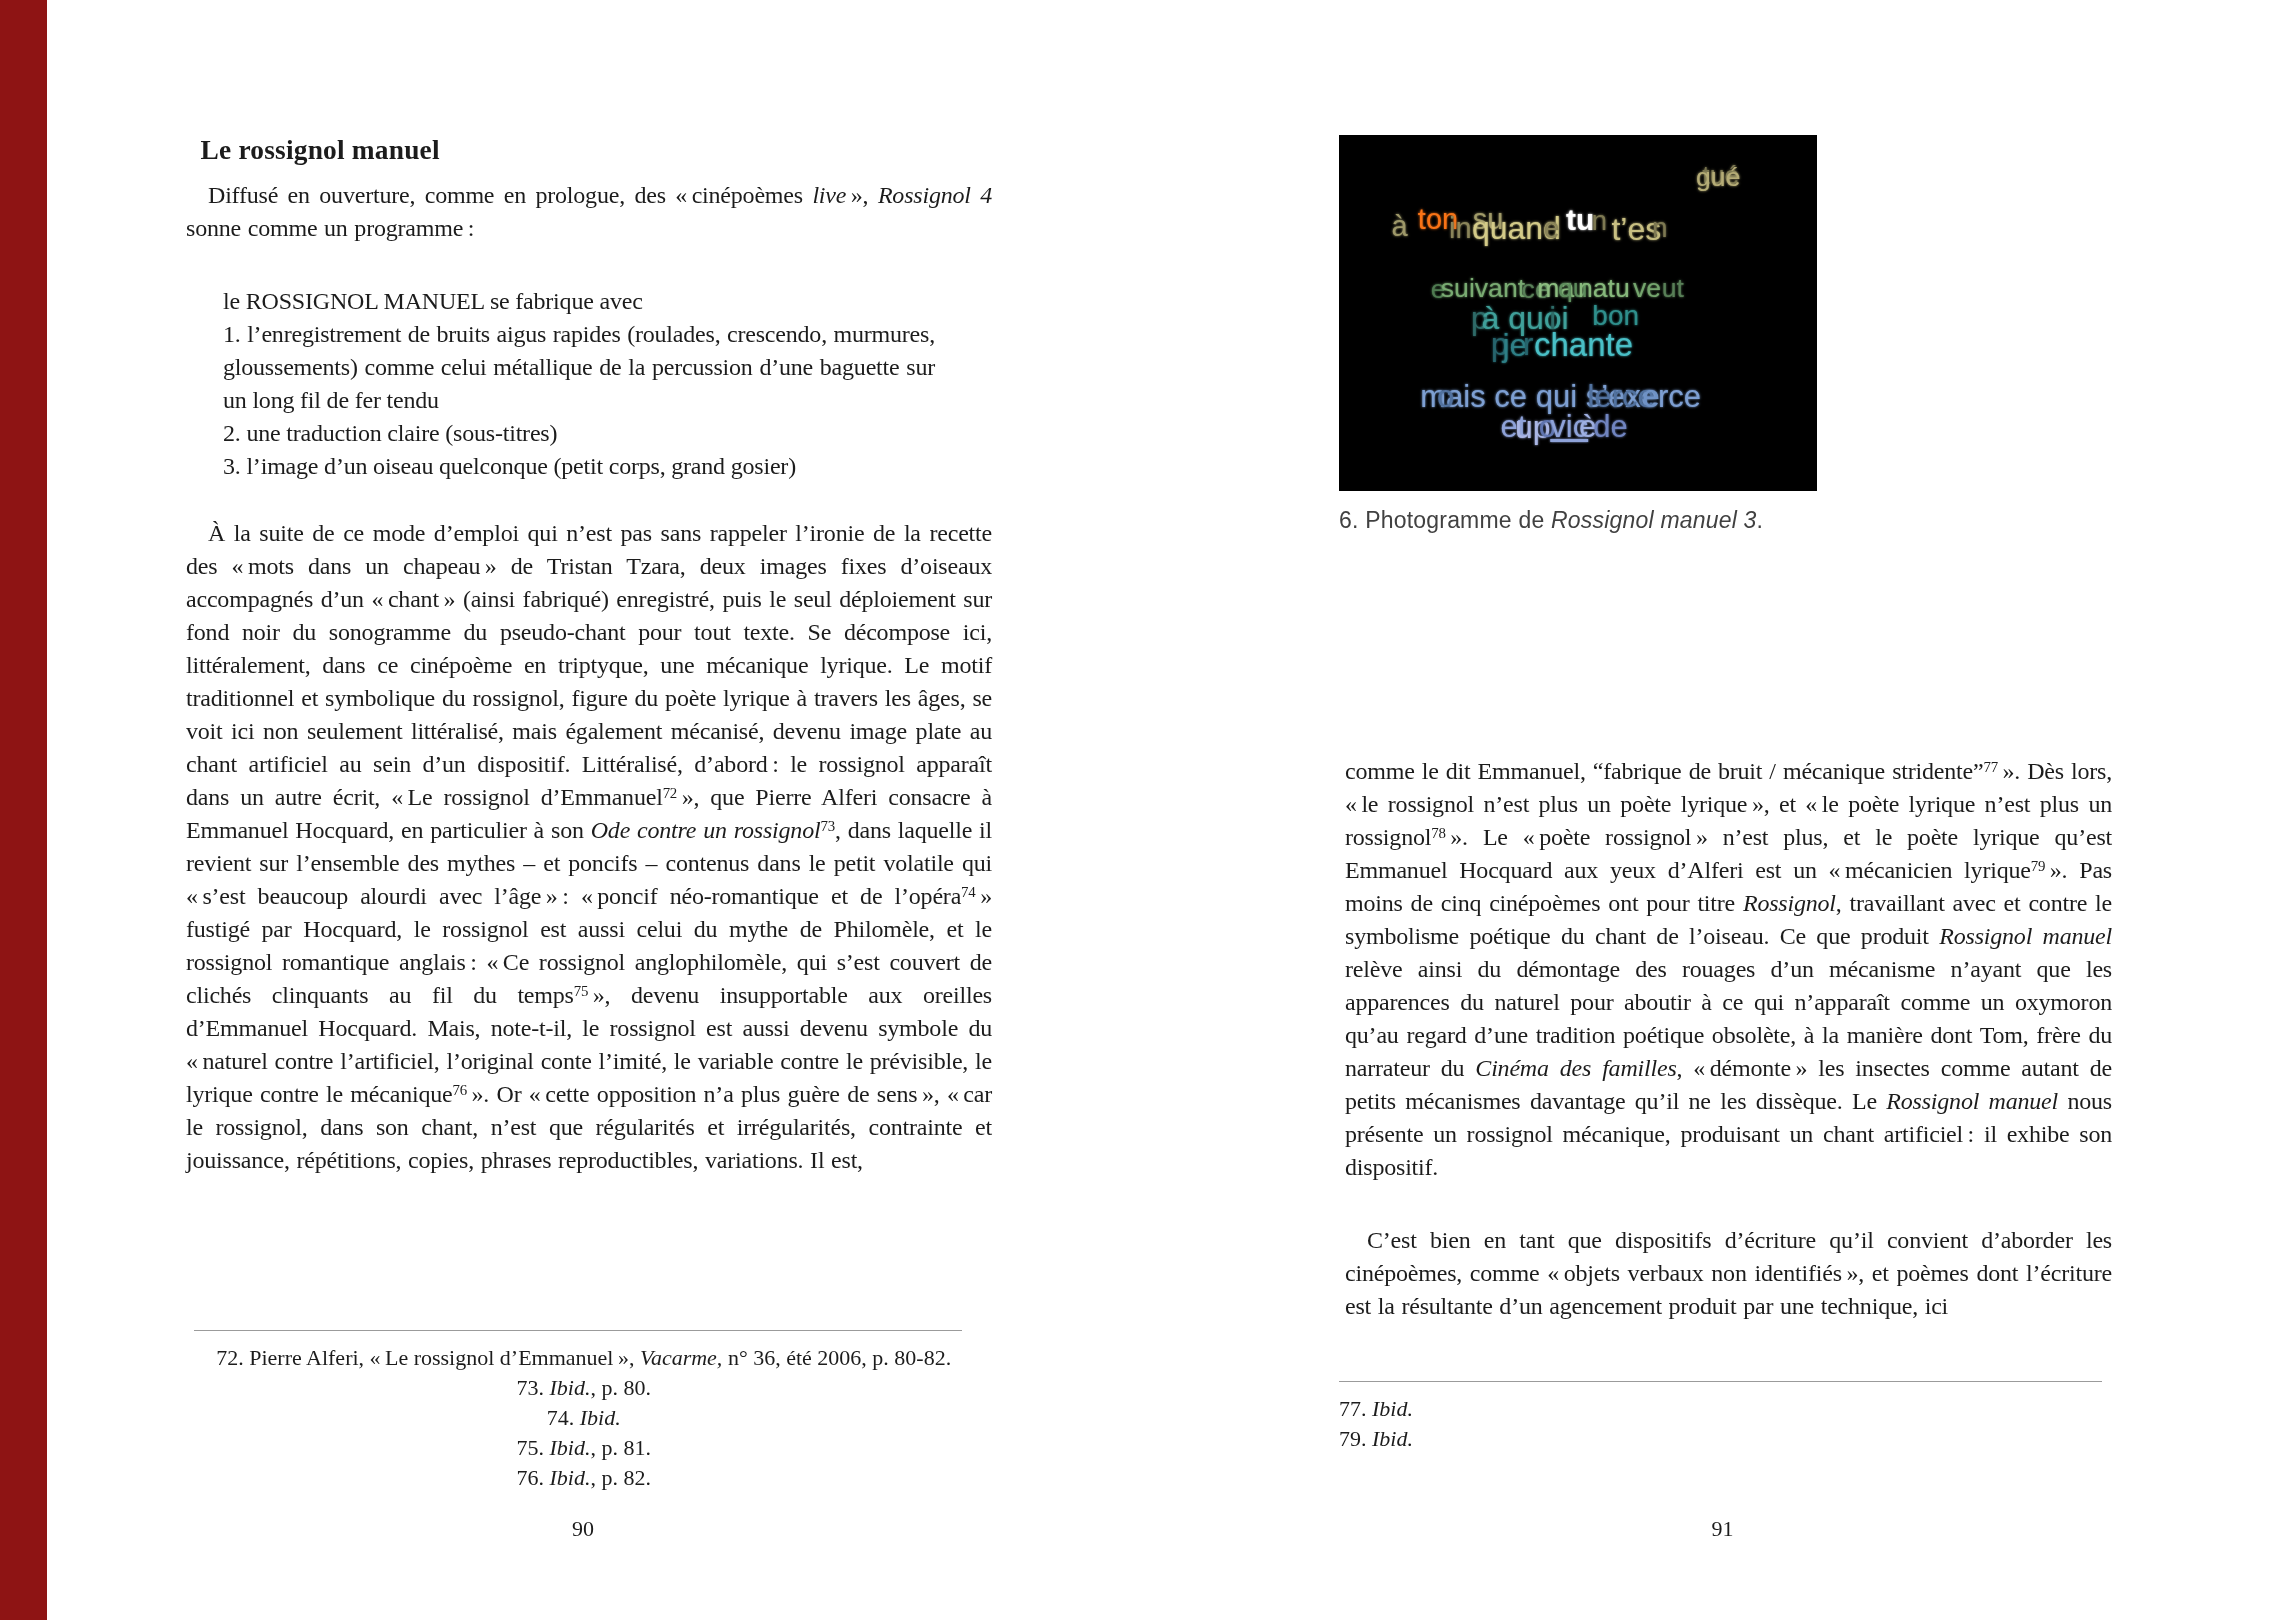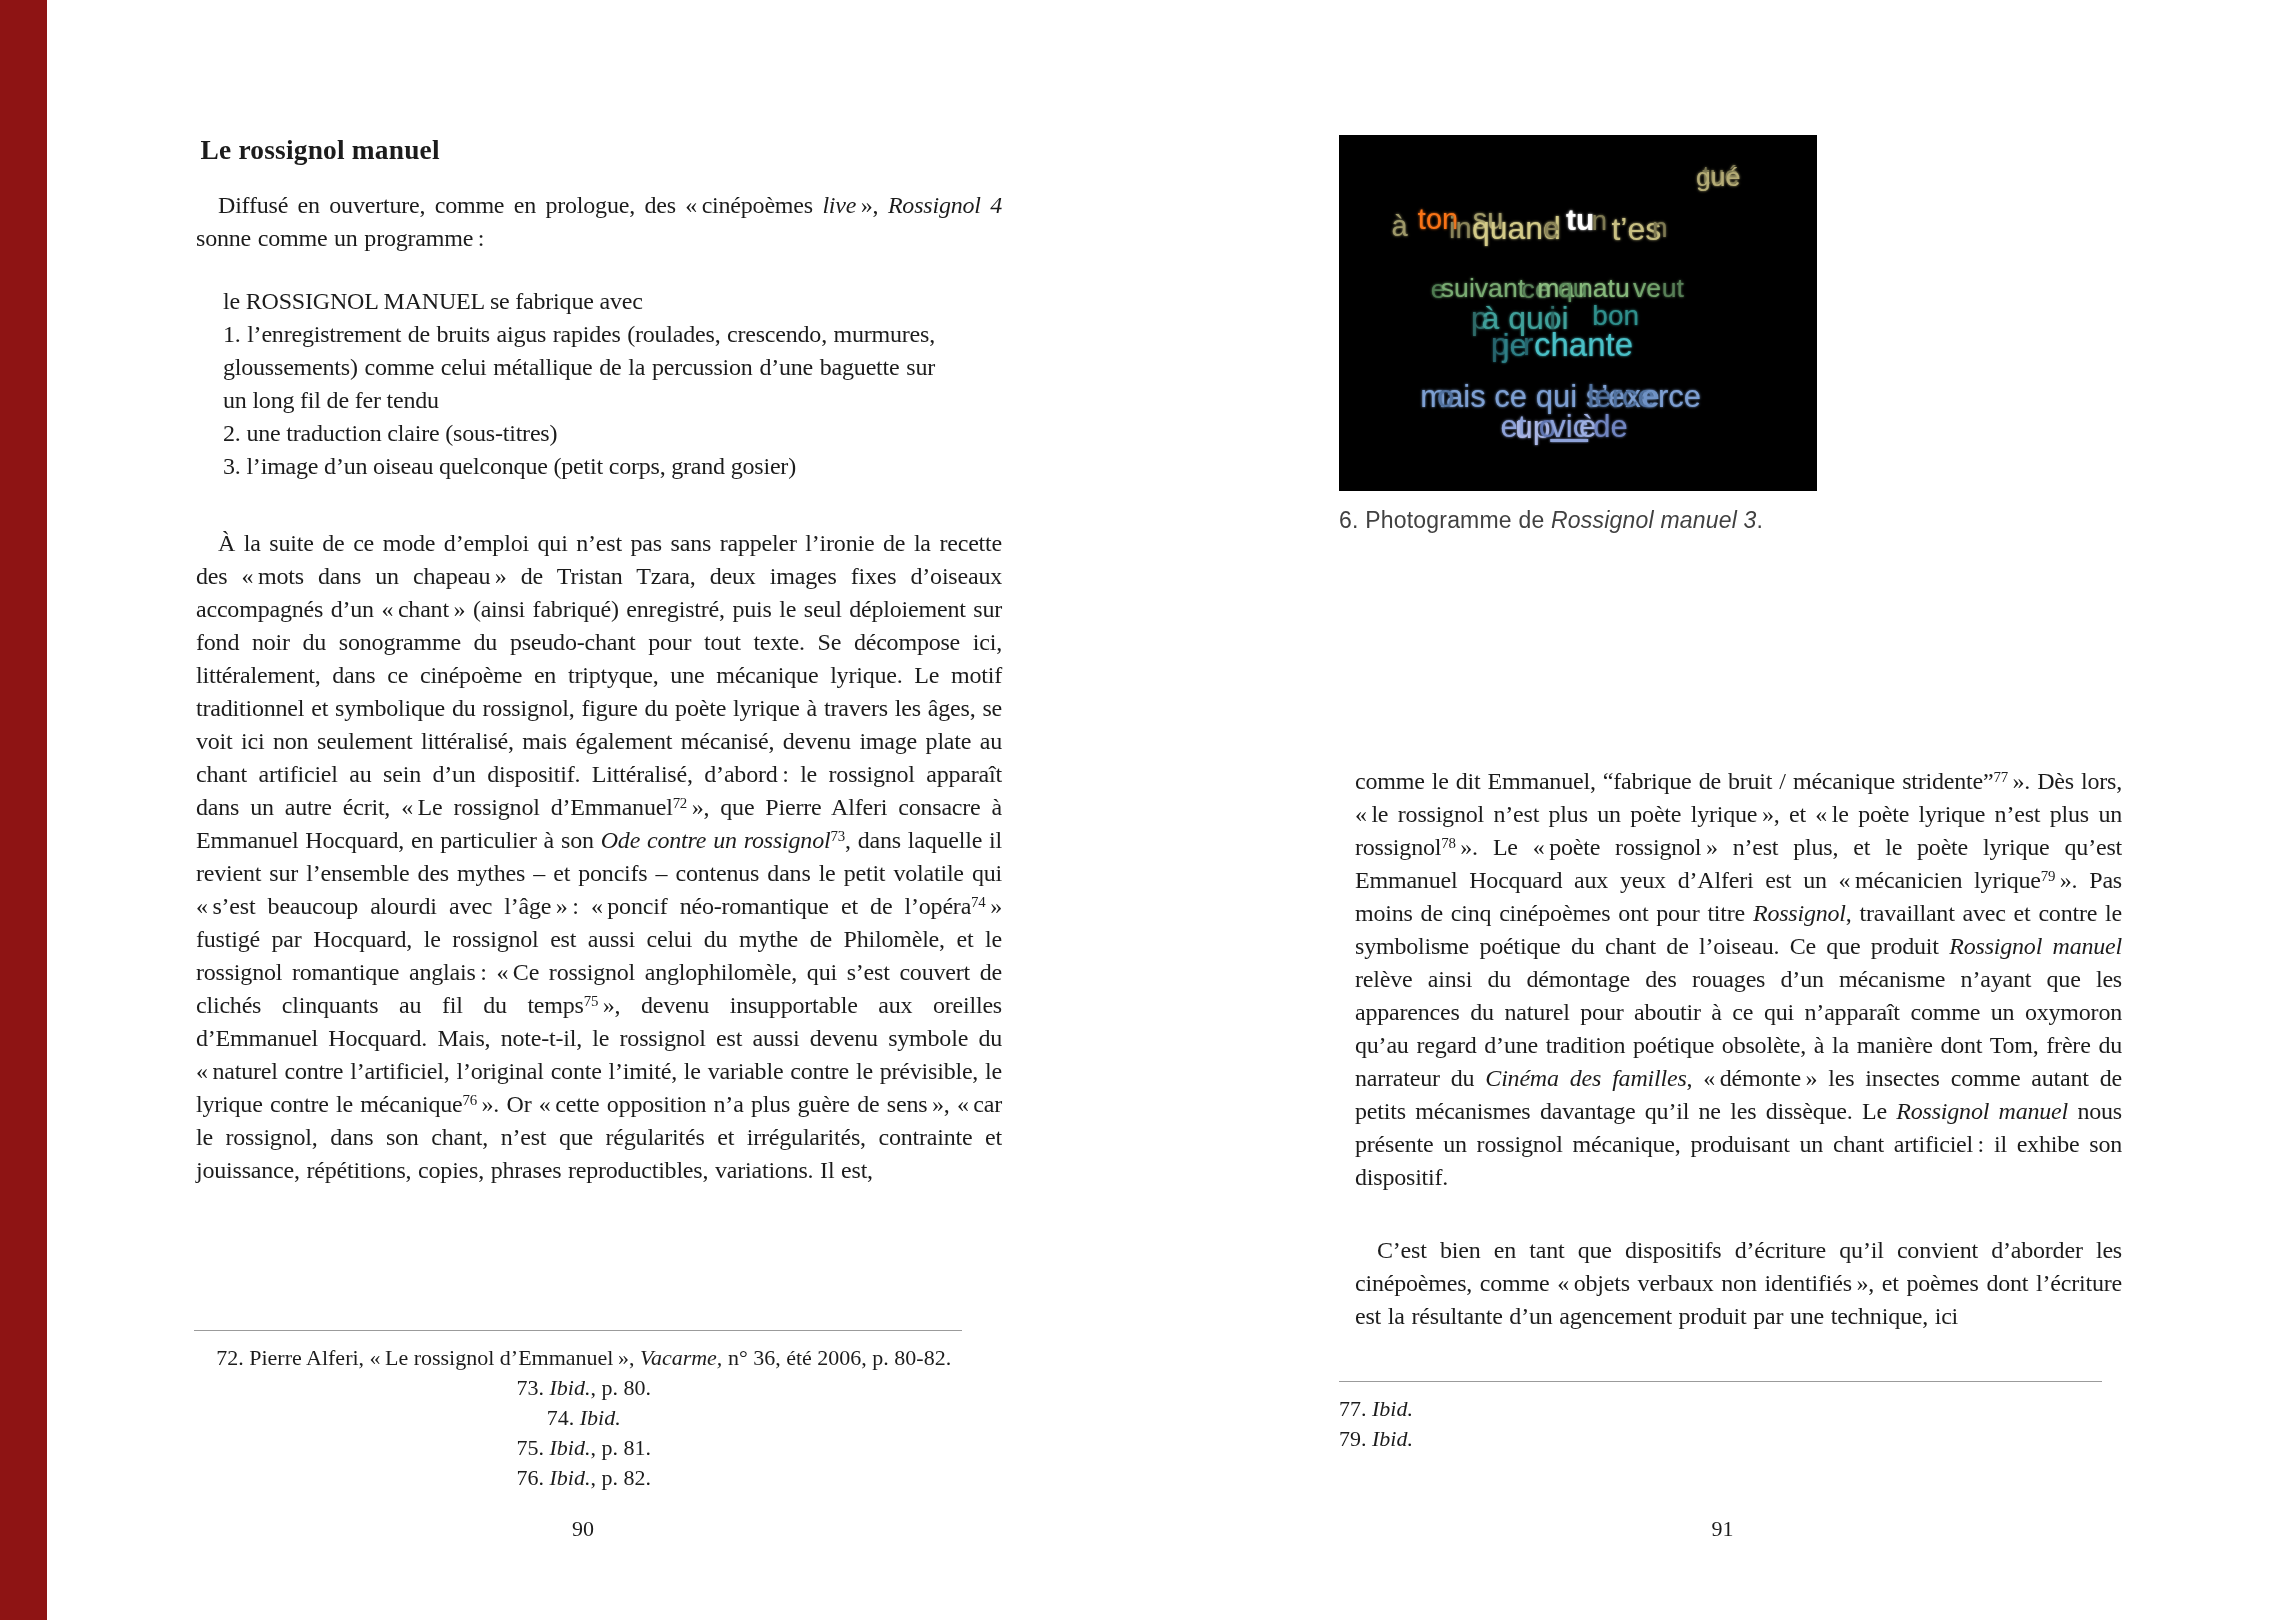--- a/index.html
+++ b/index.html
@@ -10,21 +10,21 @@
   .spine{position:absolute;left:0;top:0;width:47px;height:1621px;background:#8e1414;}
   .page{position:absolute;top:0;height:1621px;}
   .page.left{left:180px;width:806px;}
   .page.right{left:1339px;width:767px;}
   .abs{position:absolute;left:0;}
   h1.heading{
     margin:0;font-size:27.4px;font-weight:700;letter-spacing:0.2px;line-height:1.1;
     padding-left:20.6px;
   }
   .body{
-    margin:16px;text-align:justify;font-size:24px;line-height:33px;
+    margin:6px;text-align:justify;font-size:24px;line-height:33px;
     letter-spacing:-0.2px;word-spacing:0.9px;hyphens:none;
   }
   .indent{text-indent:22px;}
   .quote .qline{
     font-size:24px;line-height:33px;text-align:justify;letter-spacing:-0.2px;margin:0;
   }
   .fnrule{border:none;margin:0;border-top:1.7px solid #9b9b9b;}
   .footnotes .fn{font-size:22px;line-height:30px;margin:0;}
   .pagenum{font-size:22px;text-align:center;width:100%;}
   sup{font-size:62%;line-height:0;position:relative;top:-0.45em;vertical-align:baseline;}

